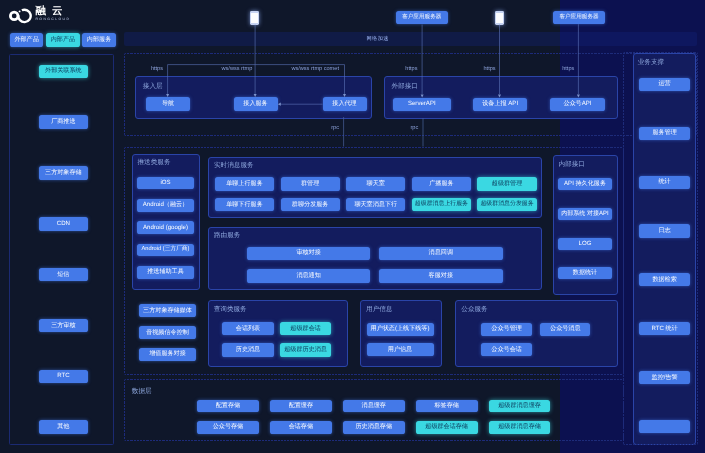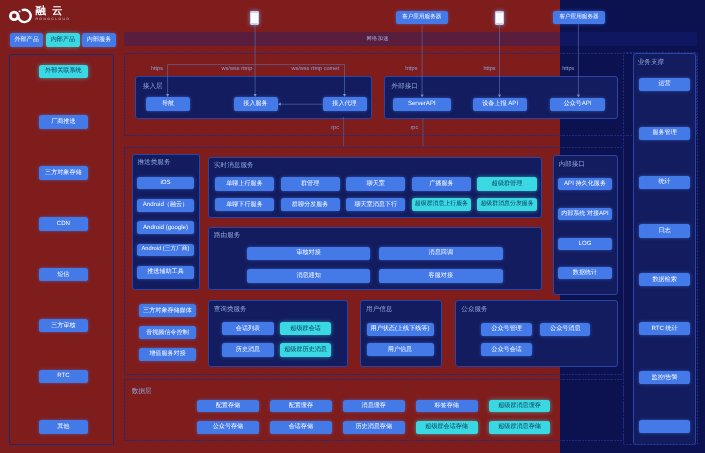--- a/index.html
+++ b/index.html
@@ -1,20 +1,20 @@
 <!DOCTYPE html>
 <html><head>
 <meta charset="utf-8">
 <title>RongCloud Architecture</title>
 <style>
   html,body{margin:0;padding:0;}
   body{width:705px;height:453px;background:#0c1150;overflow:hidden;
        font-family:"Liberation Sans","DejaVu Sans",sans-serif;
        -webkit-font-smoothing:antialiased;text-rendering:geometricPrecision;}
-  #stage{position:relative;width:560px;height:453px;background:#7f1d1d;}
+  #stage{position:relative;width:560px;height:453px;background:#0f172a;}
   .abs{position:absolute;box-sizing:border-box;}
 
   
   .pill{position:absolute;box-sizing:border-box;display:flex;align-items:center;
         justify-content:center;border-radius:2.6px;background:#4479e8;color:#ffffff;
         font-size:6.1px;line-height:1;letter-spacing:0px;white-space:nowrap;
         box-shadow:0 0 3.5px rgba(70,125,240,.6);}
   .pill.cyan{background:#3ad8e2;color:#0b3557;box-shadow:0 0 4px rgba(60,216,228,.65);}
 
   

